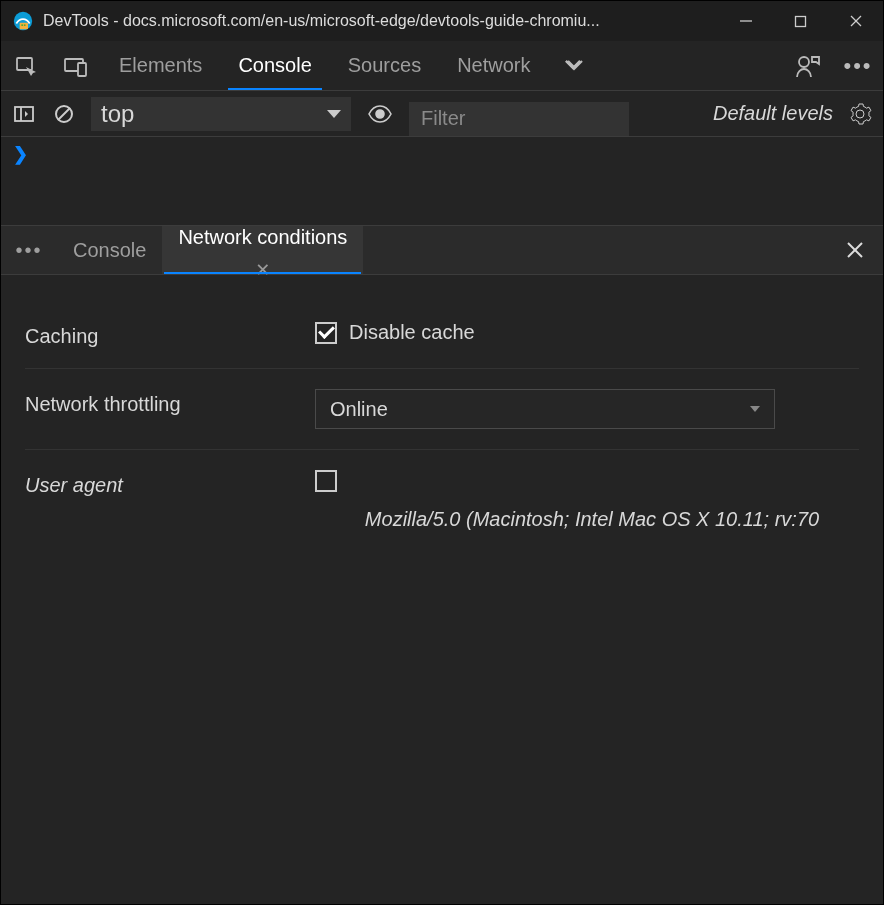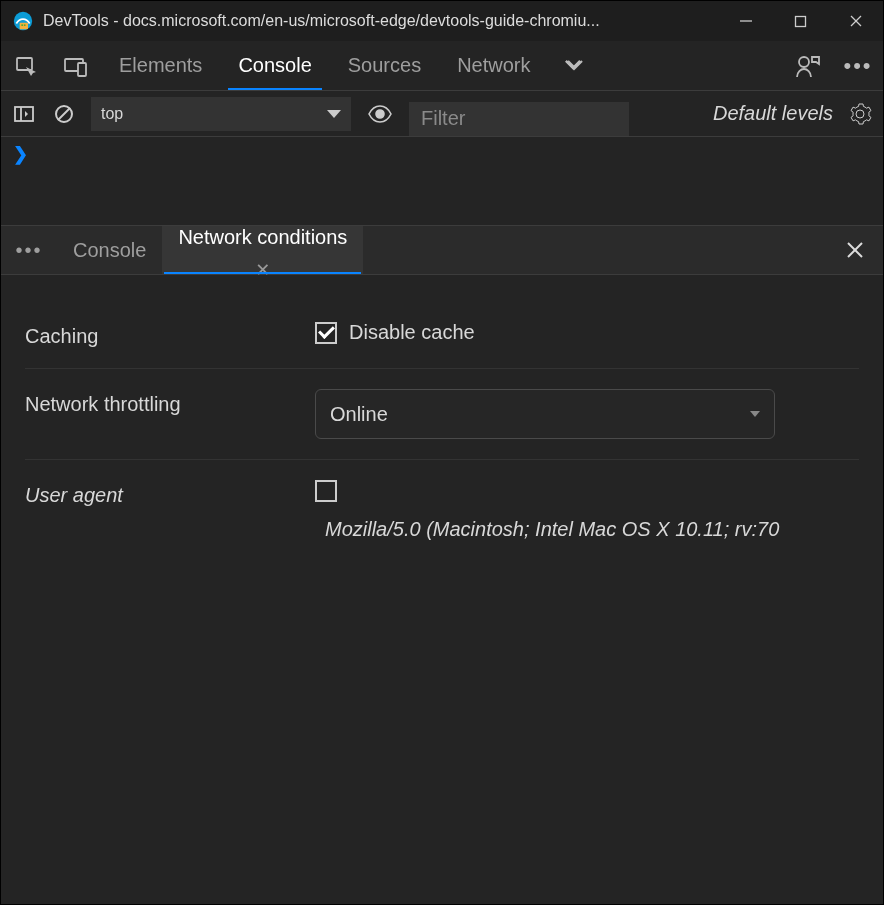--- a/index.html
+++ b/index.html
@@ -31,21 +31,21 @@
   .tbox svg{stroke:#bbb;fill:none;}
   .tab{padding:0 18px;display:flex;align-items:center;font-size:20px;color:var(--muted);position:relative;}
   .tab.active{color:#fff;}
   .tab.active::after{content:"";position:absolute;left:8px;right:8px;bottom:0;height:2px;background:var(--accent);}
   .spacer{flex:1;}
   
   
   .toolbar{height:46px;display:flex;align-items:center;padding:0 10px;border-bottom:1px solid var(--border);gap:14px;}
   .tbtn{width:26px;height:26px;display:flex;align-items:center;justify-content:center;}
   .tbtn svg{stroke:#ccc;fill:none;}
-  .context-select{background:var(--input-bg);border:none;color:var(--text);font-size:16px;height:34px;width:260px;padding:0 10px;display:flex;align-items:center;justify-content:space-between;text-align:center;}
+  .context-select{background:var(--input-bg);border:none;color:var(--text);font-size:24px;height:34px;width:260px;padding:0 10px;display:flex;align-items:center;justify-content:space-between;text-align:center;}
   .chev{border-left:7px solid transparent;border-right:7px solid transparent;border-top:8px solid #ccc;}
   .eye{width:30px;display:flex;align-items:center;justify-content:center;}
   .filter-input{background:var(--input-bg);border:none;color:var(--text);font-size:20px;height:34px;width:220px;padding:0 12px;outline:none;margin-top:10px;}
   .filter-input::placeholder{color:#8a8a8a;}
   .levels{font-size:20px;color:var(--text);white-space:nowrap;font-style:italic;}
   
   
   .console-body{padding:6px 12px;height:88px;}
   .prompt{color:var(--accent);font-weight:bold;font-size:18px;}
   
@@ -56,25 +56,25 @@
   .dtab.active{color:#fff;background:var(--hover);flex-direction:column;}
   .dtab.active::after{content:"";position:absolute;left:2px;right:2px;bottom:0;height:2px;background:var(--accent);}
   .dtab .close{color:#999;font-size:18px;}
   .drawer-close{width:56px;display:flex;align-items:center;justify-content:center;}
   
   
   .settings{padding:26px 24px;flex:1;overflow:auto;}
   .row{display:flex;align-items:flex-start;border-bottom:1px solid #333;padding:20px 0;gap:10px;}
   .row:last-child{border-bottom:none;font-style:italic;}
   .row-label{width:280px;font-size:20px;color:var(--text);padding-top:4px;}
-  .controls{flex:1;display:flex;flex-direction:column;gap:16px;}
+  .controls{flex:1;display:flex;flex-direction:column;gap:16px;text-align:center;}
   .check-row{display:flex;align-items:center;gap:12px;font-size:20px;}
   .checkbox{width:22px;height:22px;border:2px solid #ccc;display:flex;align-items:center;justify-content:center;flex:none;}
   .checkbox.checked::after{content:"";width:12px;height:6px;border-left:3px solid #fff;border-bottom:3px solid #fff;transform:rotate(-45deg);margin-top:-4px;}
-  .select{background:#262626;border:1px solid #4a4a4a;height:50px;width:460px;padding:0 14px;display:flex;align-items:center;justify-content:space-between;font-size:20px;color:var(--text);border-radius:6px;}
+  .select{background:#262626;border:1px solid #4a4a4a;height:40px;width:460px;padding:0 14px;display:flex;align-items:center;justify-content:space-between;font-size:20px;color:var(--text);border-radius:0;}
   .ua-string{font-size:20px;color:var(--text);padding-left:10px;}
 </style>
 </head>
 <body>
 
 <div class="app">
 
   <div class="titlebar">
     <span class="app-icon">
       <svg viewBox="0 0 24 24" width="20" height="20">

